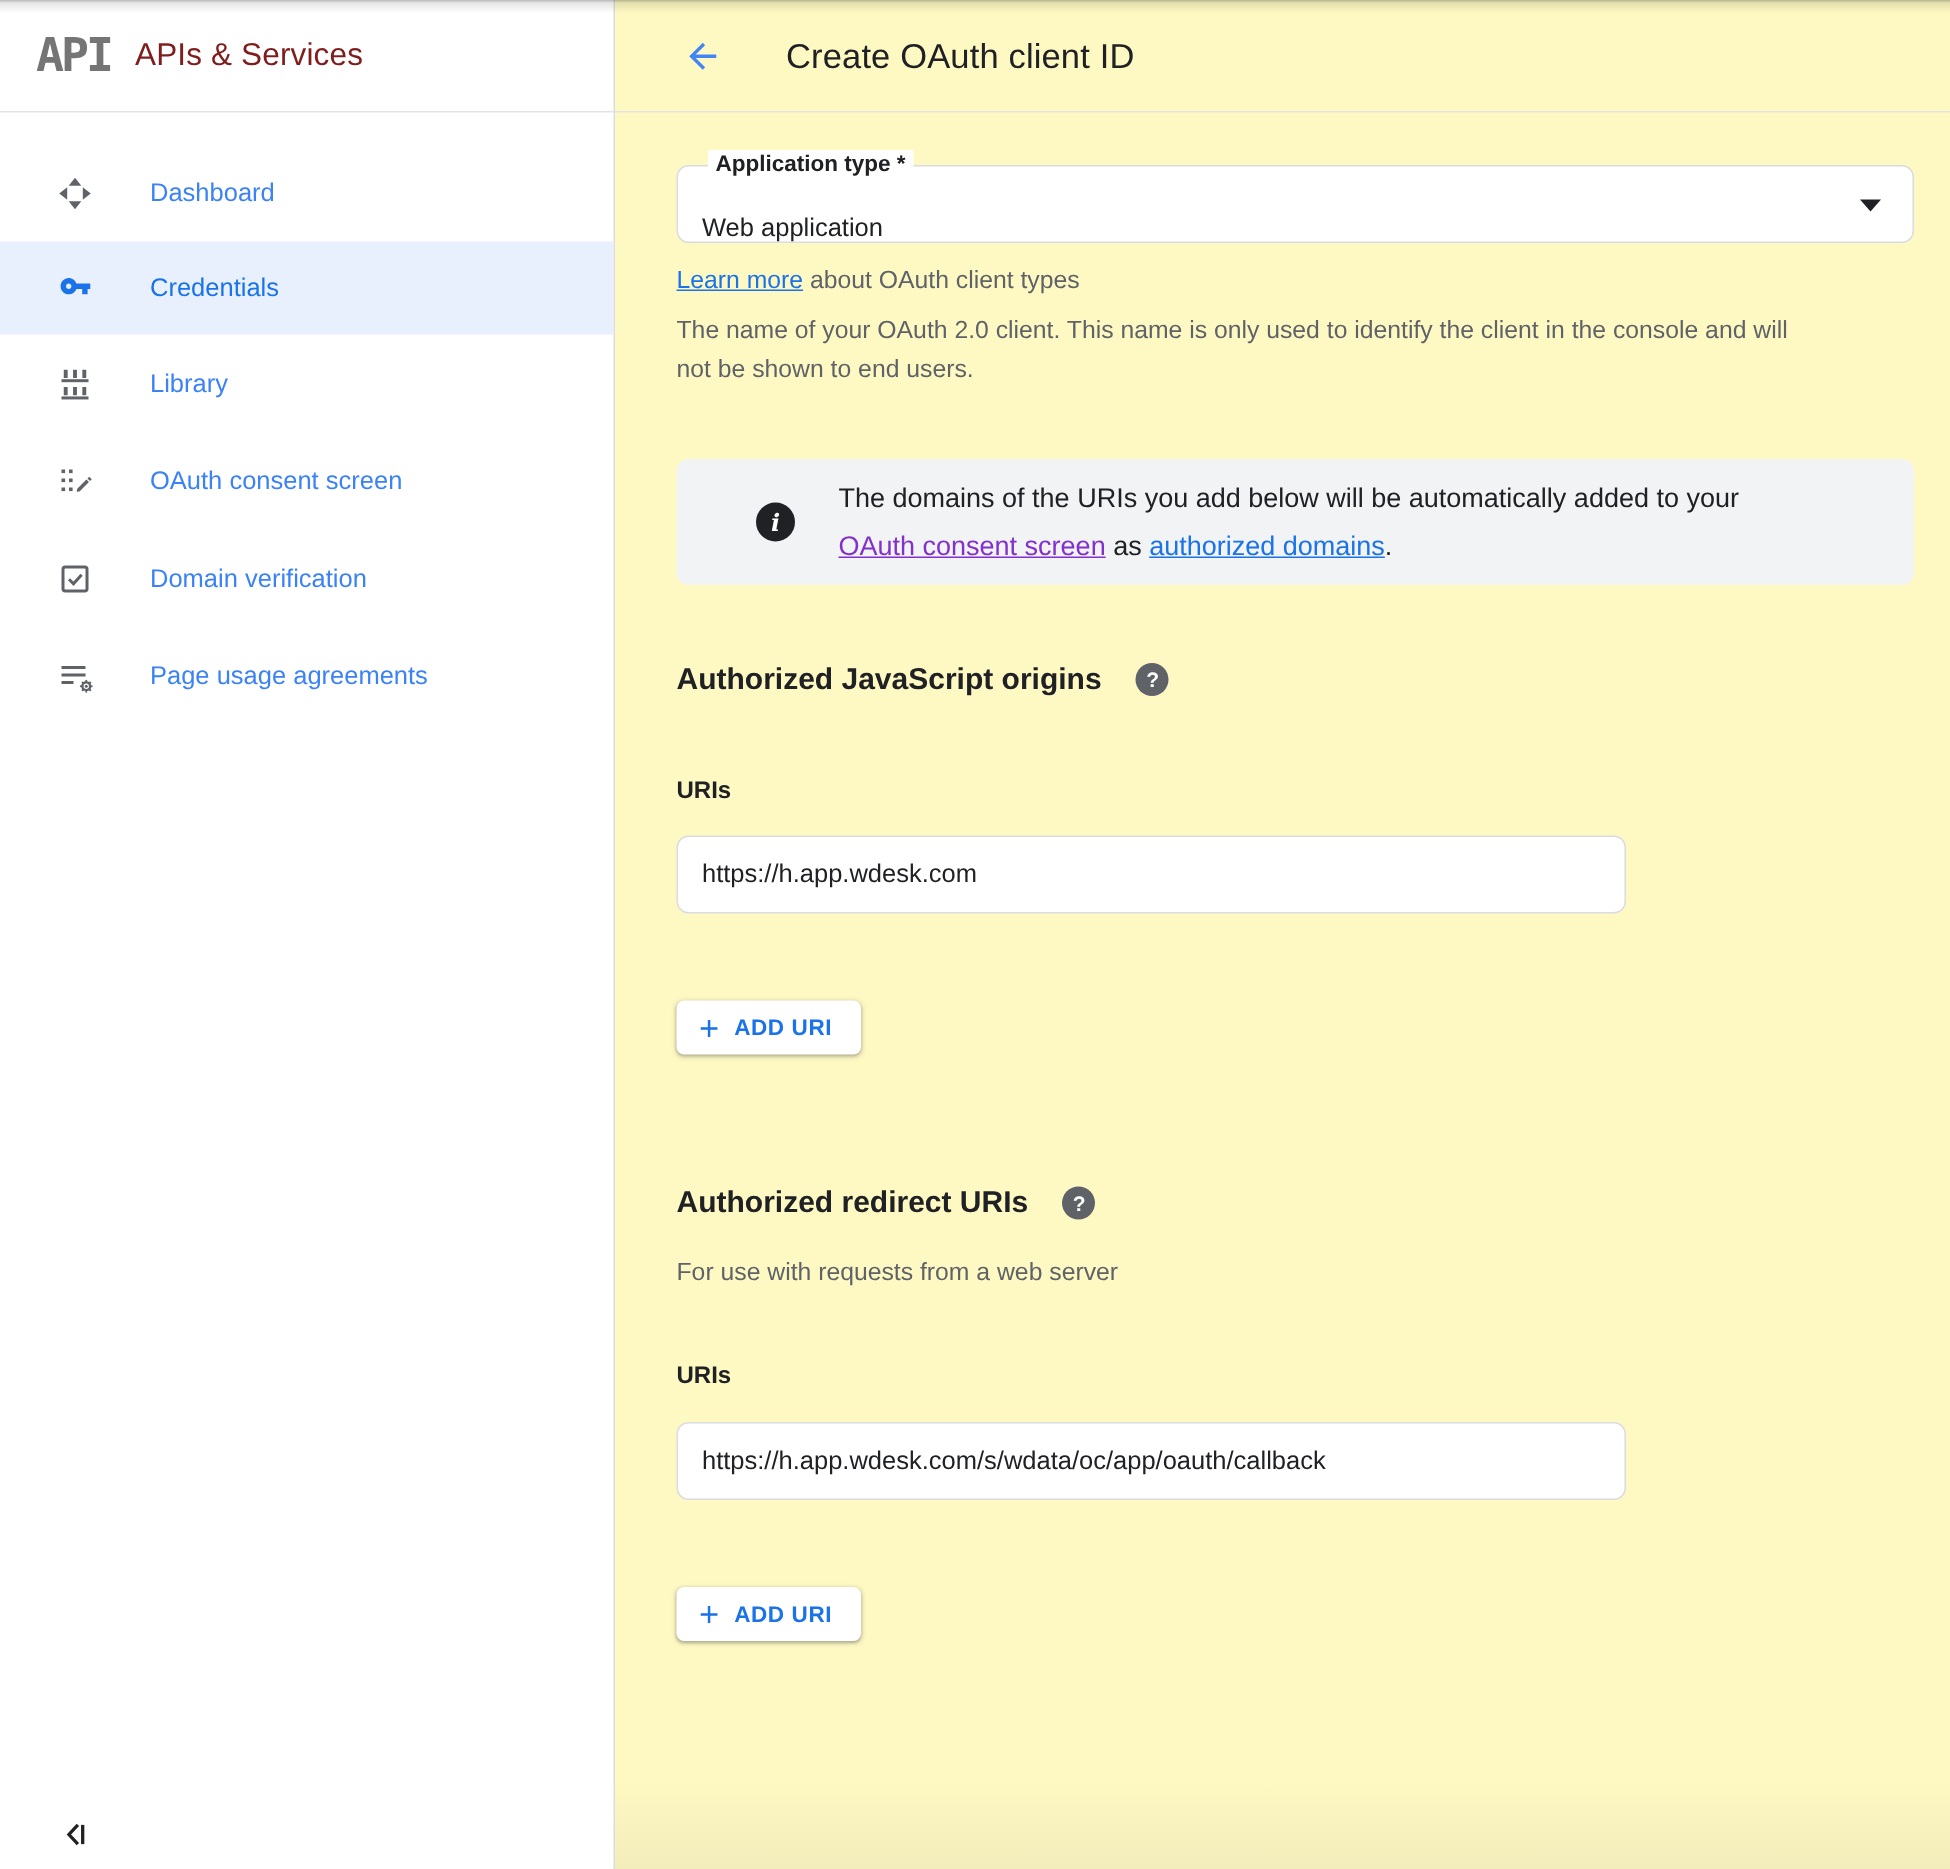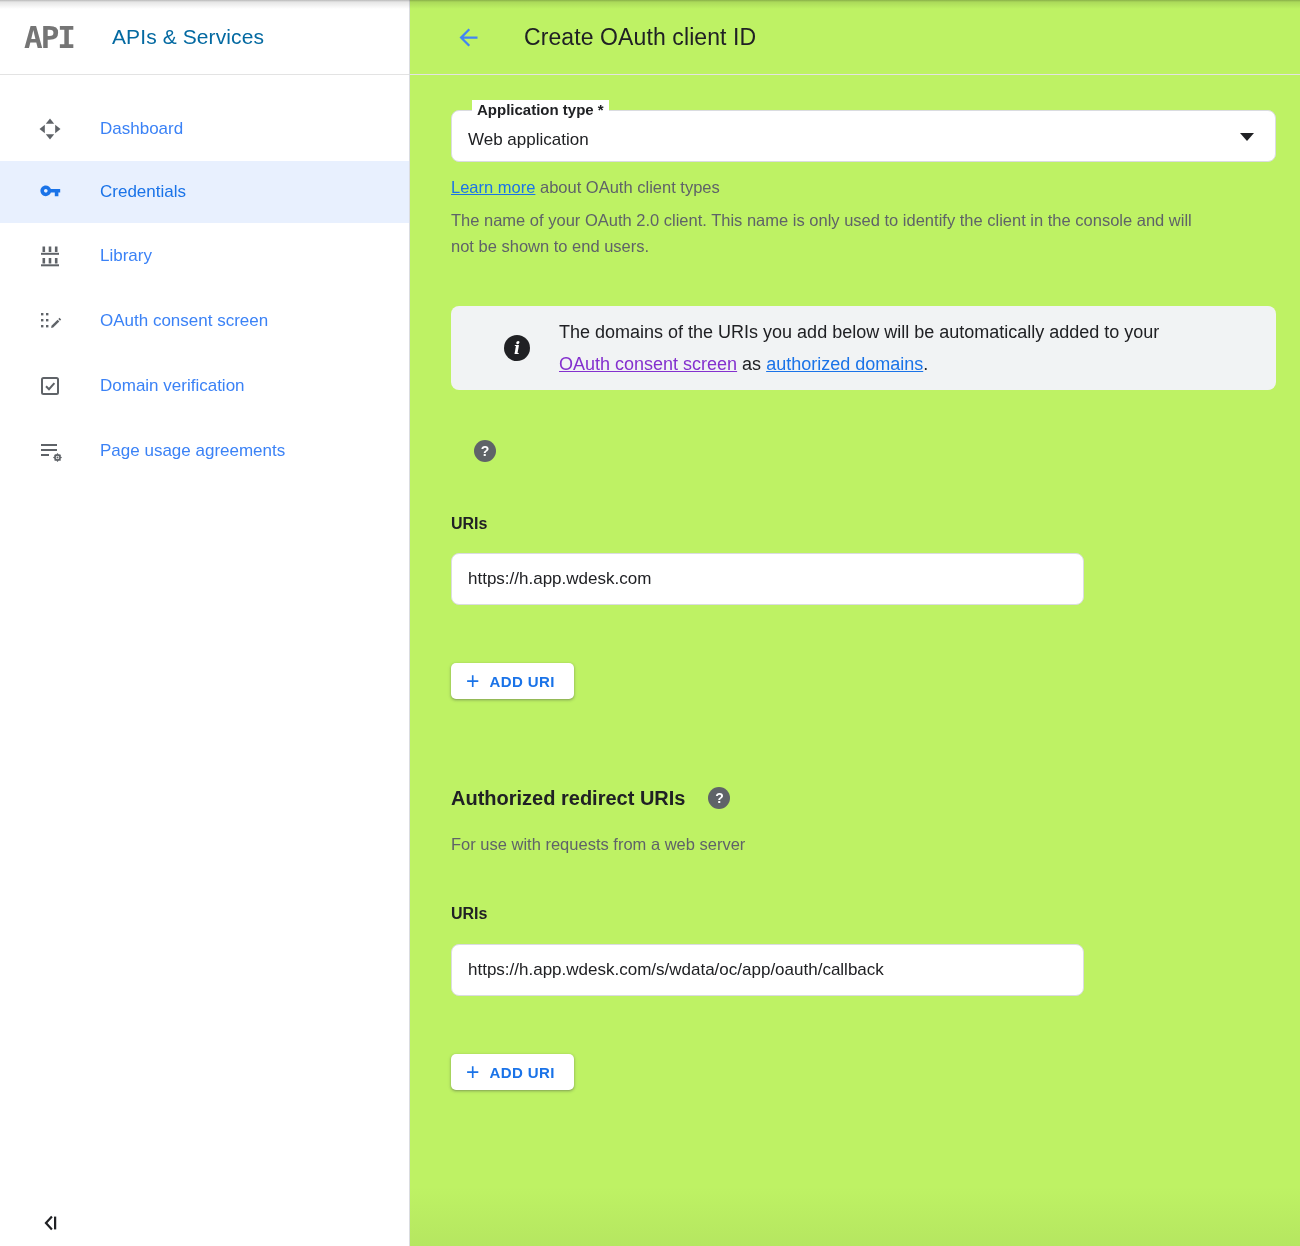--- a/index.html
+++ b/index.html
@@ -14,50 +14,50 @@
 
   .app { display:flex; width:1300px; height:1246px; }
 
   
   .sidebar { width:410px; min-width:410px; border-right:1px solid #dadce0;
     position:relative; background:#fff; }
   .sidebar-header { height:75px; border-bottom:1px solid #e3e3e3;
     display:flex; align-items:center; padding-left:24px; }
   .api-logo { font-family:"DejaVu Sans Mono","Liberation Mono",monospace;
     font-size:31px; font-weight:bold; color:#757575; letter-spacing:-2px; }
-  .sidebar-title { font-size:21px; color:#0369a1; margin-left:38px; letter-spacing:0.1px; }
+  .sidebar-title { font-size:21px; color:#7f1d1d; margin-left:16px; letter-spacing:0.1px; }
 
   .nav { padding-top:21px; }
   .nav-item { height:65px; display:flex; align-items:center; cursor:pointer; }
   .nav-item .nav-icon { width:24px; height:24px; margin-left:38px; flex:none;
     display:flex; align-items:center; justify-content:center; }
   .nav-item .nav-label { margin-left:38px; font-size:17px; color:#3b82f6; }
   .nav-item.selected { background:#e8f0fe; height:62px; }
   .nav-item.selected .nav-label { color:#1a73e8; }
   .nav-icon svg { display:block; }
 
   .collapse-btn { position:absolute; left:38px; bottom:10px; width:26px; height:26px;
     display:flex; align-items:center; justify-content:center; cursor:pointer; }
 
   
-  .main { flex:1; position:relative; background:#bef264; }
+  .main { flex:1; position:relative; background:#fef9c3; }
   .main-header { height:75px; border-bottom:1px solid #e3e3e3;
     display:flex; align-items:center; padding-left:44px; }
   .back-btn { width:28px; height:28px; display:flex; align-items:center;
     justify-content:center; cursor:pointer; flex:none; }
   .page-title { font-size:23px; color:#202124; margin-left:42px; letter-spacing:0.1px; }
 
   .content { padding-left:41px; position:relative; }
 
   
   .mfield { position:relative; width:825px; height:52px;
     border:1px solid #dadce0; border-radius:8px; background:#fff; }
   .mfield .mlabel { position:absolute; top:-11px; left:20px; background:#fff;
     padding:0 5px; font-size:15px; font-weight:bold; color:#202124; line-height:20px; }
-  .mfield .mvalue { position:absolute; left:16px; top:4px; line-height:50px;
+  .mfield .mvalue { position:absolute; left:16px; top:16px; line-height:50px;
     font-size:17px; color:#202124; }
   .field-apptype { margin-top:35px; cursor:pointer; }
   .caret { position:absolute; right:21px; top:22px; width:0; height:0;
     border-left:7px solid transparent; border-right:7px solid transparent;
     border-top:8px solid #202124; }
 
   .learnmore { margin-top:14px; font-size:16.5px; color:#5f6368; line-height:22px; }
   .learnmore a { color:#1a73e8; text-decoration:underline; cursor:pointer; }
 
   .field-name { margin-top:40px; }
@@ -253,20 +253,21 @@
       <div class="name-help">The name of your OAuth 2.0 client. This name is only used to identify the client in the console and will not be shown to end users.</div>
 
       
       <div class="infobox">
         <span class="info-icon">i</span>
         <div class="info-text"><span>The domains of the URIs you add below will be automatically added to your </span><a class="link-purple">OAuth consent screen</a><span> as </span><a class="link-blue">authorized domains</a><span>.</span></div>
       </div>
 
       
       <div class="section-heading first">
+        <span>Authorized JavaScript origins</span>
         <span class="help-icon">?</span>
       </div>
       <div class="uris-label uris-first">URIs</div>
       <input class="uri-input input-first" type="text" value="https://h.app.wdesk.com" style="">
       <br>
       <button class="add-btn">
         <span class="plus">+</span>
         <span class="add-label">ADD URI</span>
       </button>
 

